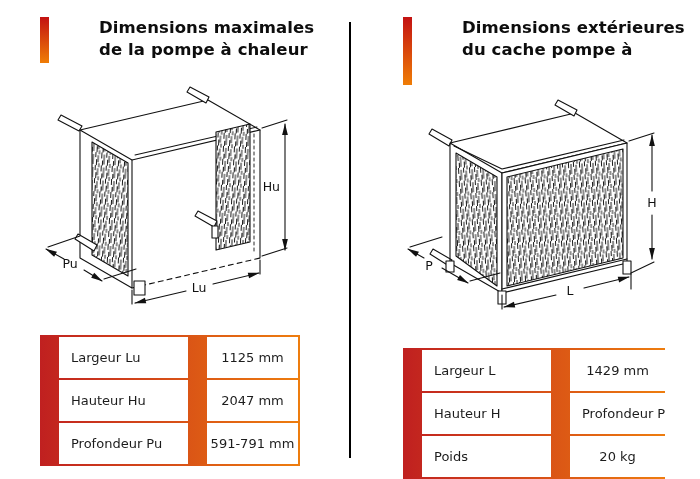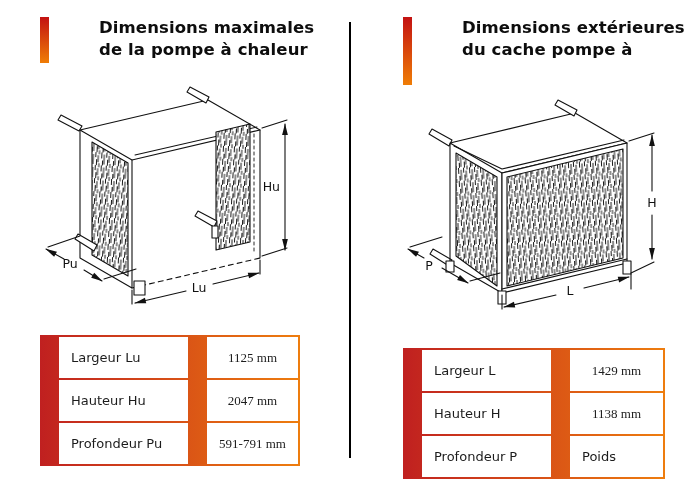--- a/index.html
+++ b/index.html
@@ -16,21 +16,21 @@
   .drawing{position:absolute;}
   .spec-table{
     position:absolute;display:grid;grid-template-columns:146px 1fr;
     gap:2px;padding:2px;background:linear-gradient(90deg,#c02020,#ee7d0e);
   }
   .spec-table .c{
     background:#fff;height:41px;display:flex;align-items:center;
     font-size:13px;color:#1c1c1c;white-space:nowrap;margin-left:17px;
   }
   .spec-table .lab{padding-left:12px;}
-  .spec-table .val{justify-content:center;font-family:Liberation Serif, serif;}
+  .spec-table .val{justify-content:center;}
   svg text{font-family:"DejaVu Sans",sans-serif;font-size:12.5px;fill:#111;}
 </style>
 </head>
 <body>
 
 <div class="panel-header" style="left:40px;top:17px;">
   <div class="accent-bar" style="height:46px;"></div>
   <div class="title">
     <span>Dimensions maximales</span>
     <span>de la pompe à chaleur</span>
@@ -153,17 +153,16 @@
   </g>
   <text x="254" y="114" text-anchor="middle">H</text>
   <text x="172" y="202" text-anchor="middle">L</text>
   <text x="31" y="177" text-anchor="middle">P</text>
 </svg>
 
 <div class="spec-table" style="left:403px;top:348px;width:258px;">
   <div class="c lab">Largeur L</div>
   <div class="c val">1429 mm</div>
   <div class="c lab">Hauteur H</div>
-  <div class="c val">1138 mm</div>
   <div class="c lab">Profondeur P</div>
   <div class="c lab">Poids</div>
   <div class="c val">20 kg</div>
 </div>
 
 </body></html>

